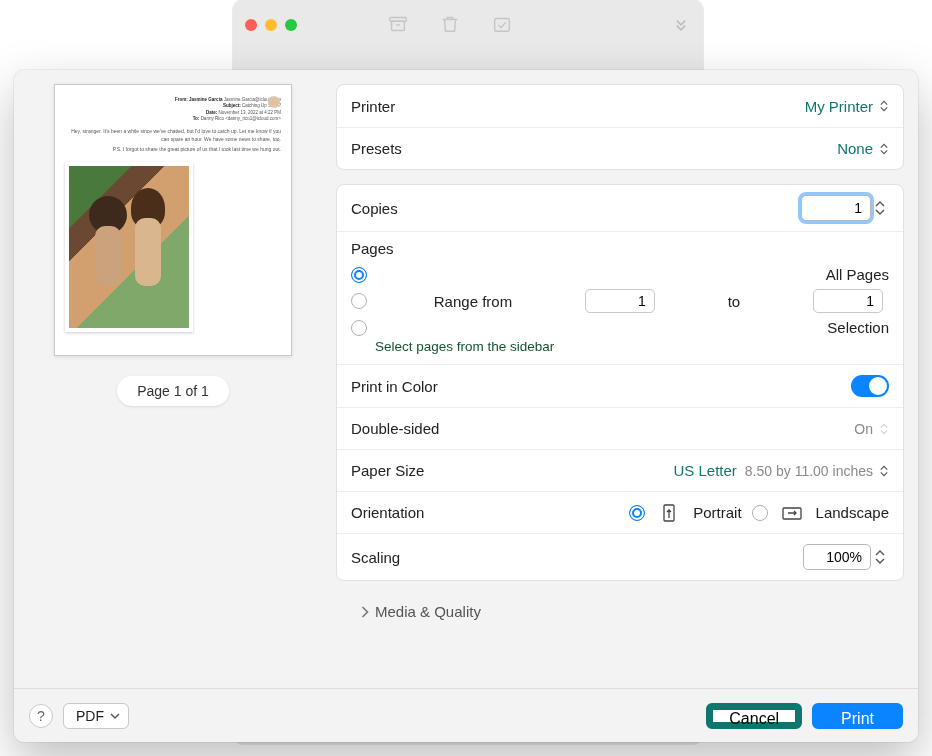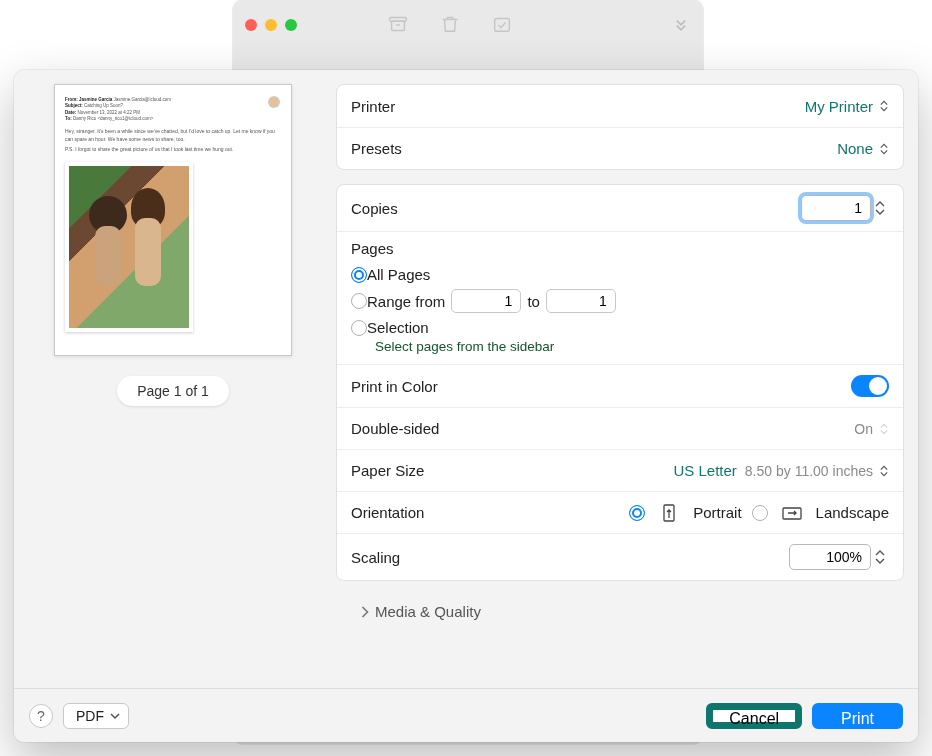--- a/index.html
+++ b/index.html
@@ -35,21 +35,21 @@
     position:absolute; left: 14px; top: 70px; width: 904px; height: 672px;
     background: #f3f3f3; border-radius: 10px;
     box-shadow: 0 20px 50px rgba(0,0,0,0.25), 0 0 0 1px rgba(0,0,0,0.05);
     display: flex; flex-direction: column;
   }
 
   .dialog-body { flex: 1; display: flex; padding: 14px 0 0 14px; overflow:hidden;}
 
   
   .preview-pane {
-    width: 290px; flex-shrink:0; display:flex; flex-direction:column; align-items:center;
+    width: 290px; flex-shrink:0; display:flex; flex-direction:column; align-items:center;text-align:right;
   }
   .page-thumb {
     width: 238px; height: 272px; background:#fff; border:1px solid #c8c8c8;
     padding: 12px 10px; position:relative; font-size: 4.5px; color:#555;
     box-shadow: 0 1px 4px rgba(0,0,0,0.1);
   }
   .thumb-header { font-size: 4.5px; line-height: 1.4; }
   .thumb-header b { color:#222; }
   .thumb-body { font-size: 5px; margin-top: 6px; line-height: 1.5; }
   .thumb-photo {
@@ -102,21 +102,21 @@
     text-align:right; padding: 0 8px; font-size:14px;
     box-shadow: 0 0 0 3px rgba(10,132,255,0.45);
     outline:none;
   }
   .stepper .no-focus { box-shadow:none; }
   .stepper-arrows { width:14px; margin-left:4px; display:flex; flex-direction:column; }
   .stepper-arrows svg { width:10px; height:8px; }
 
   .pages-block { padding: 8px 14px 10px; }
   .pages-title { font-size:15px; margin-bottom:6px; }
-  .radio-row { display:flex; align-items:center; padding: 3px 0; font-size:15px; }
+  .radio-row { display:flex; align-items:center; padding: 3px 0; font-size:15px; justify-content:space-between;}
   .radio {
     width:16px; height:16px; border-radius:50%; border:1px solid #b0b0b0;
     display:inline-flex; align-items:center; justify-content:center; background:#fff;
     flex-shrink:0;
   }
   .radio.on { border-color:#0a84ff; background:#0a84ff; box-shadow:0 0 0 2px #fff inset; }
   .radio.on::after { content:''; width:6px; height:6px; border-radius:50%; background:#fff;}
   .range-input {
     width:70px; height:24px; border:1px solid #c8c8c8; border-radius:5px;
     text-align:right; padding:0 8px; font-size:14px; margin:0 6px;
@@ -362,21 +362,21 @@
               </span>
               <span>Landscape</span>
             </div>
           </div>
         </div>
 
         <div class="row">
           <span class="label">Scaling</span>
           <span class="spacer"></span>
           <span class="stepper">
-            <input class="no-focus" style="width: 82px;" value="100%">
+            <input class="no-focus" style="width: 68px;" value="100%">
             <span class="stepper-arrows">
               <svg viewBox="0 0 10 8">
                   <path d="M1 6l4-4 4 4" fill="none" stroke="#555" stroke-width="1.4"></path>
                 </svg>
               <svg viewBox="0 0 10 8">
                   <path d="M1 2l4 4 4-4" fill="none" stroke="#555" stroke-width="1.4"></path>
                 </svg>
             </span>
           </span>
         </div>

